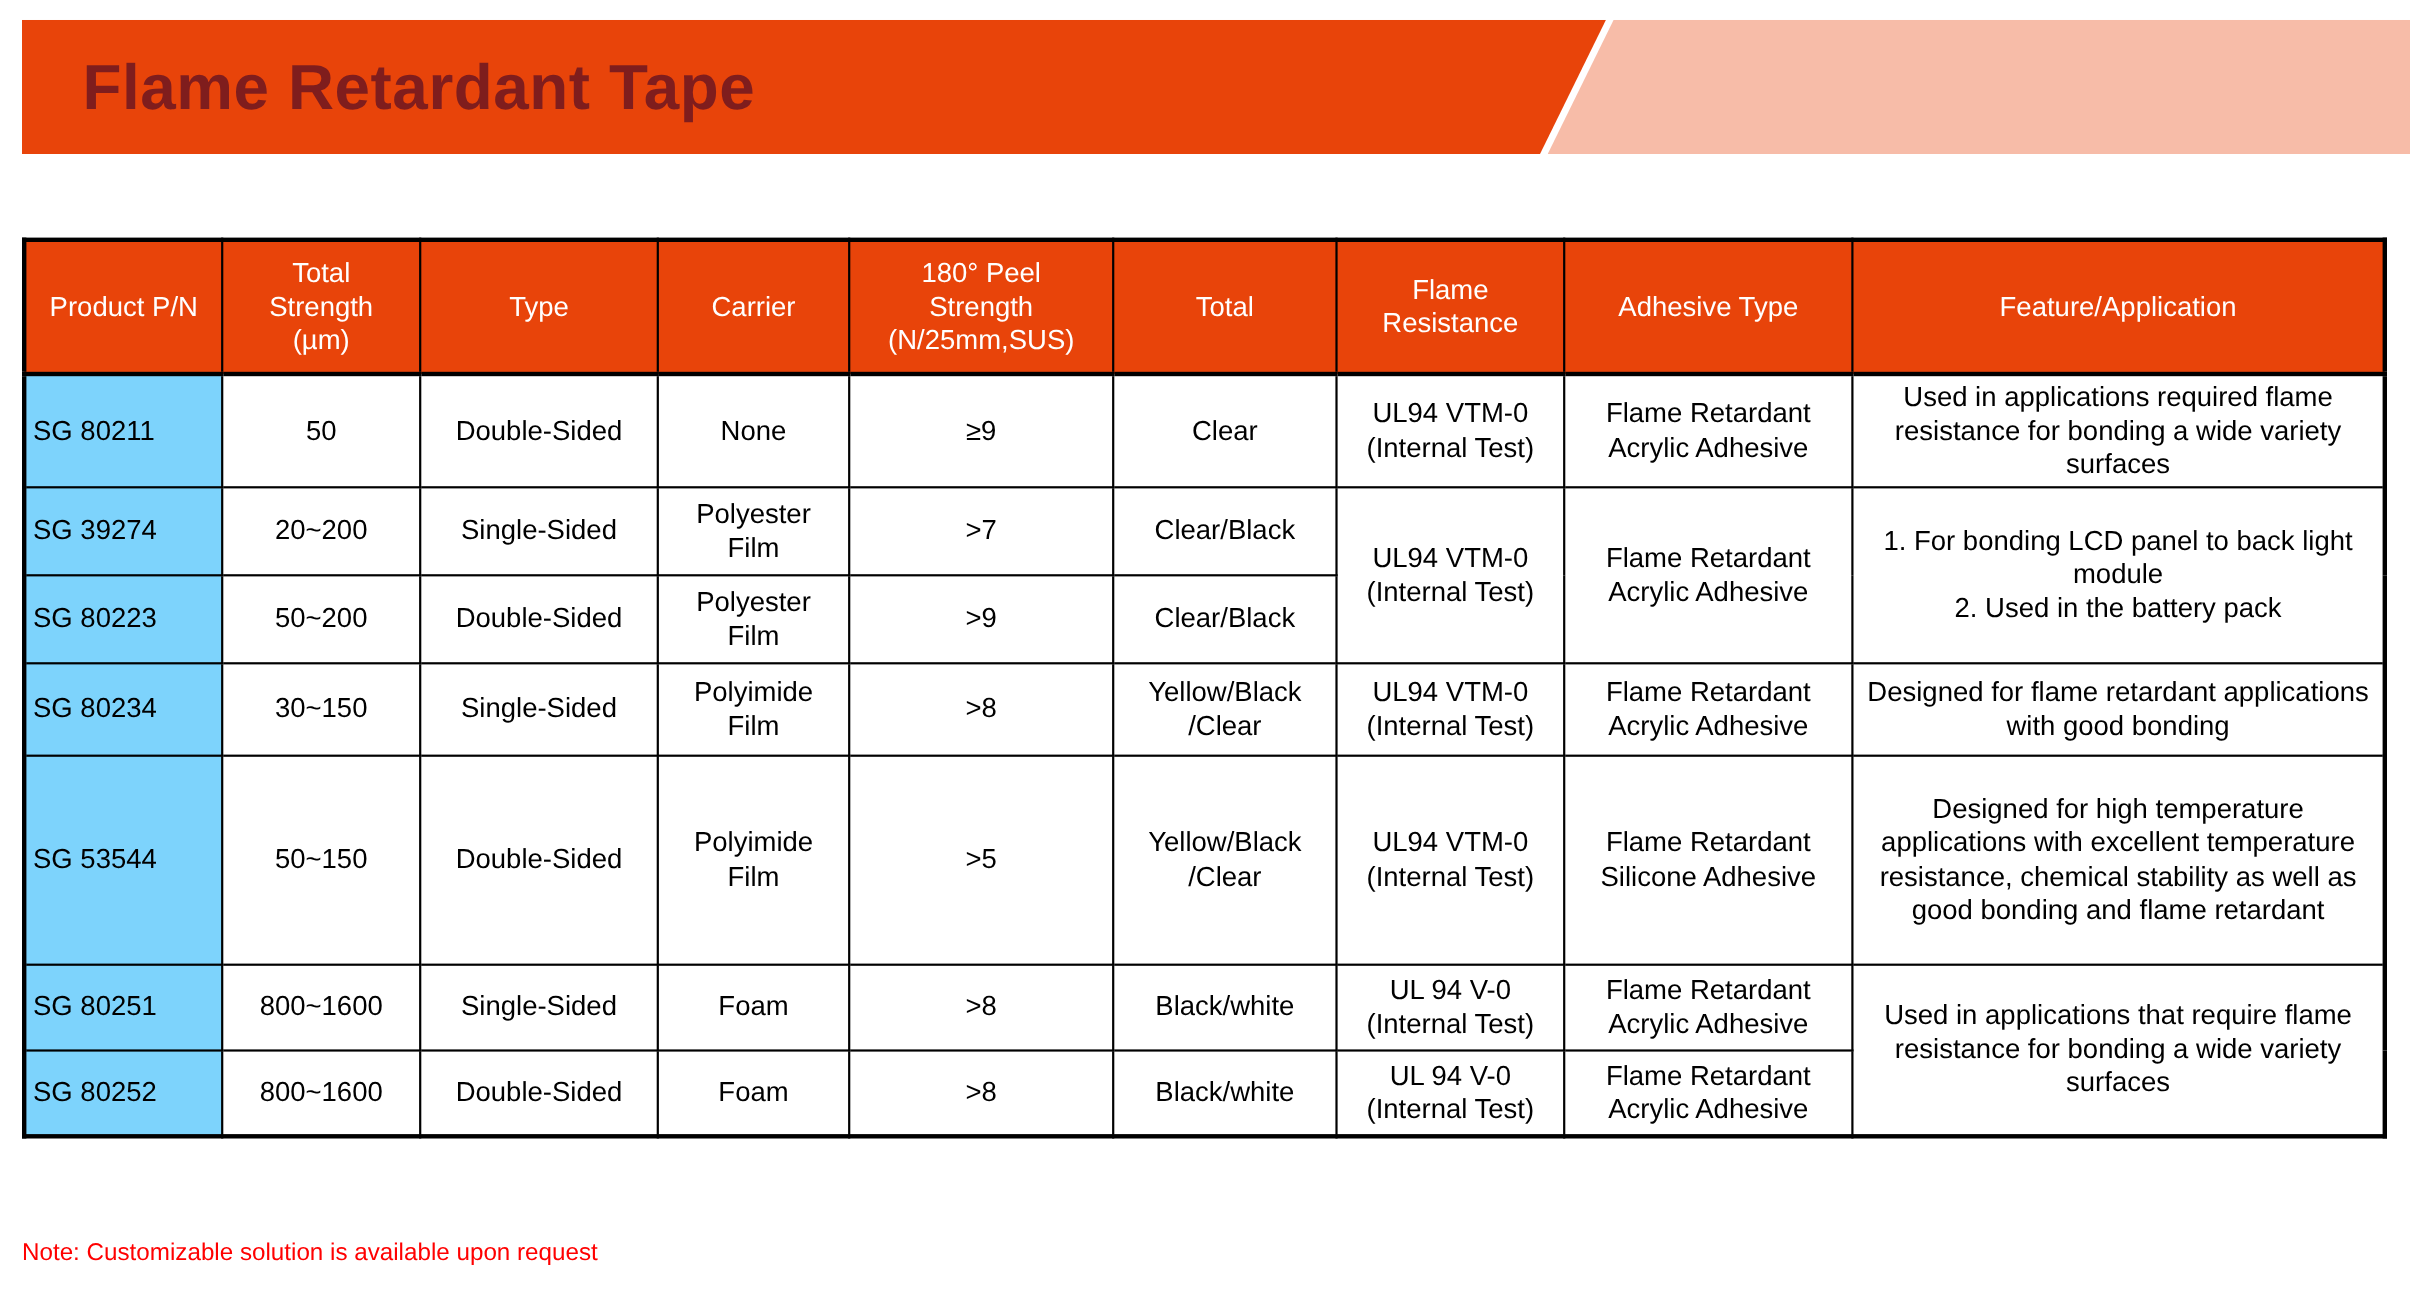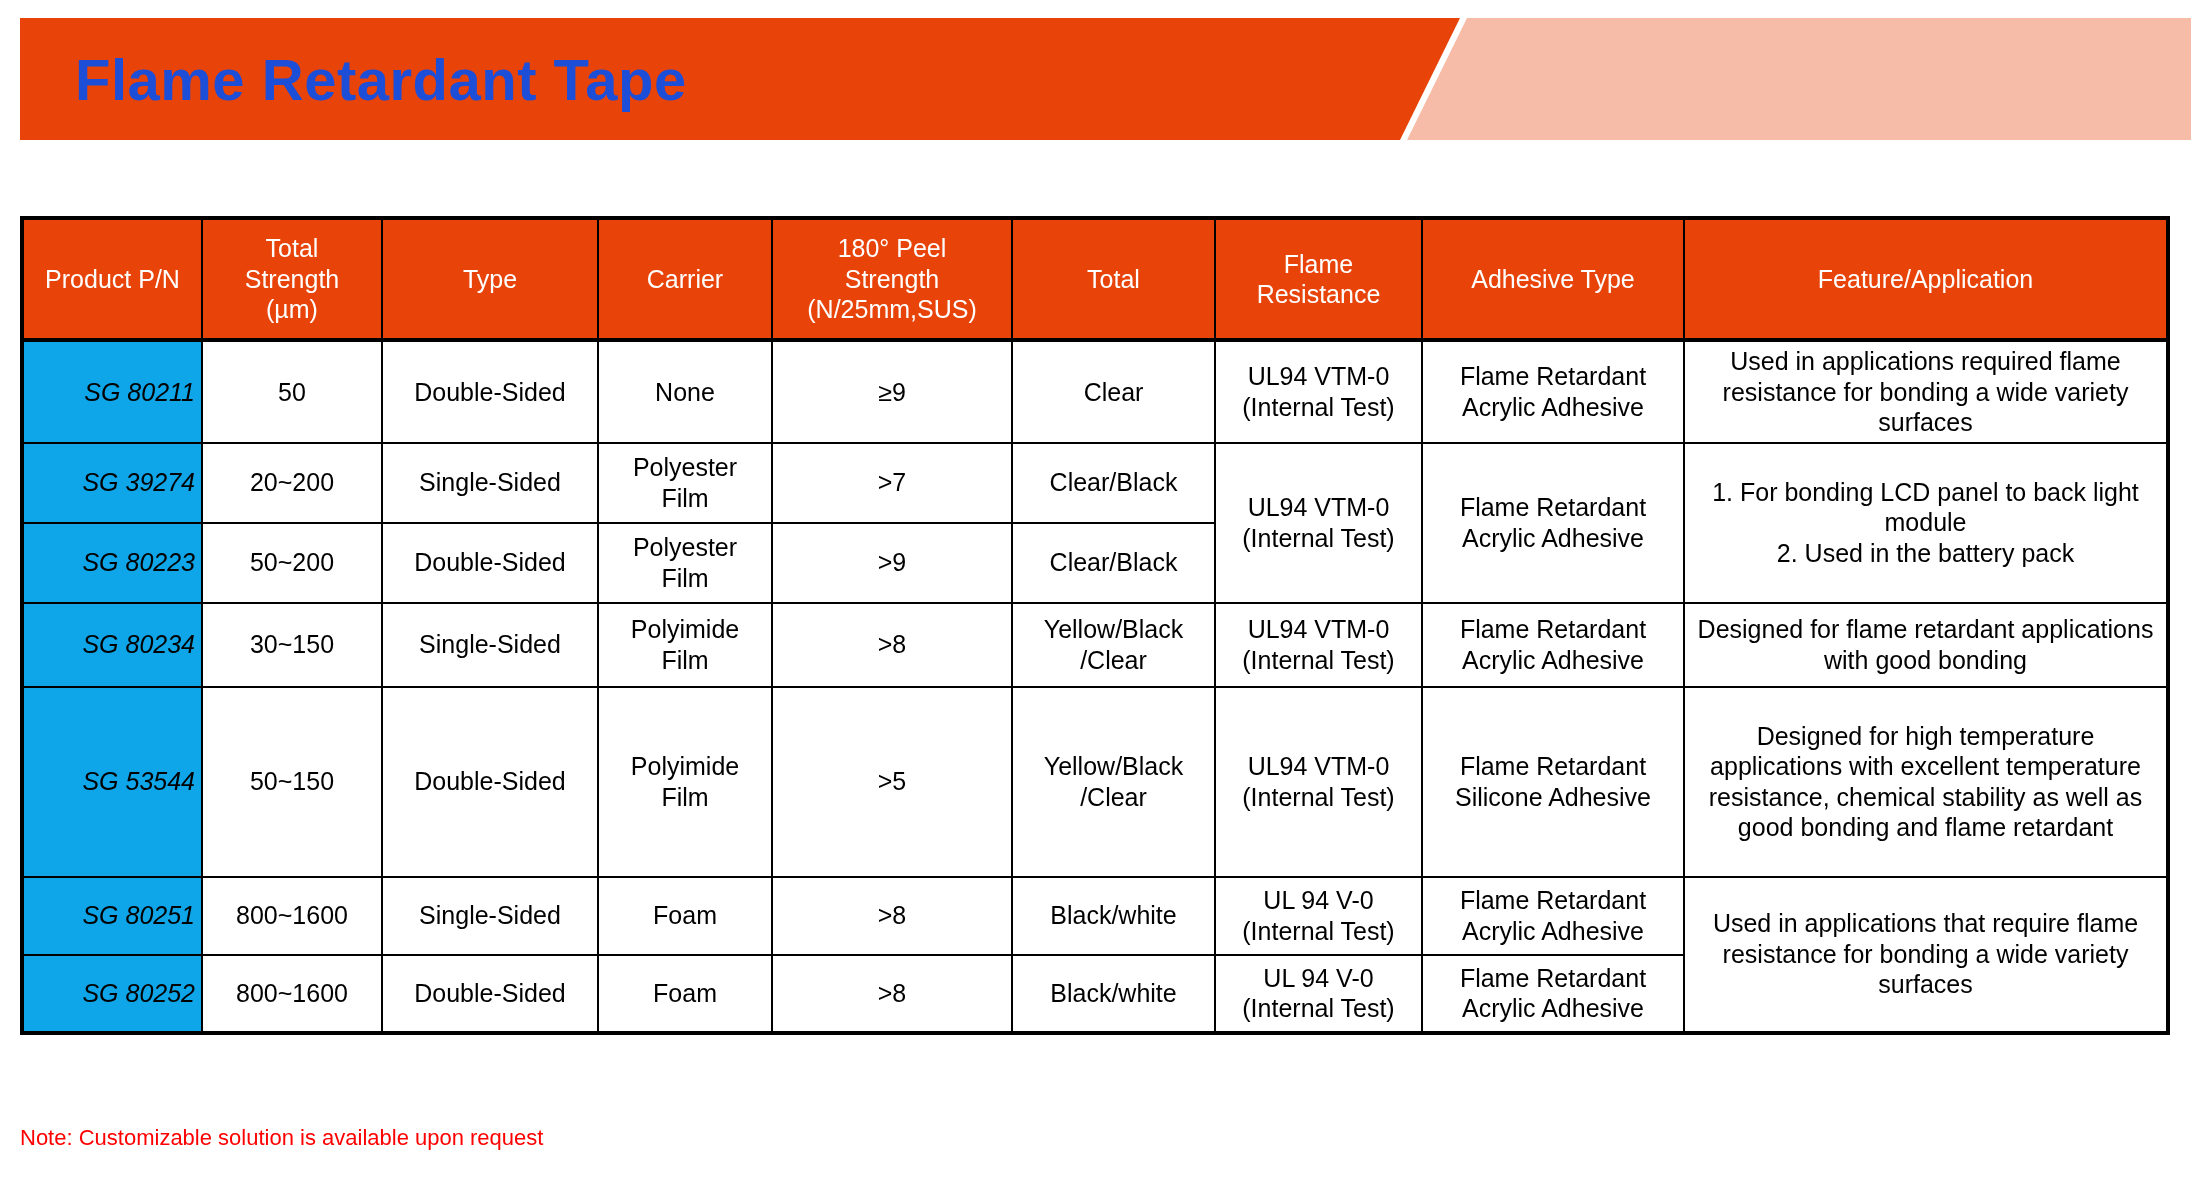--- a/index.html
+++ b/index.html
@@ -41,21 +41,21 @@
     background: #F7BCA8;
     clip-path: polygon(85px 0, 100% 0, 100% 100%, 25px 100%);
   }
   .banner-title {
     position: absolute;
     left: 75px;
     top: 0;
     height: 122px;
     display: flex;
     align-items: center;
-    color: #1d4ed8;
+    color: #7f1d1d;
     font-size: 58px;
     font-weight: bold;
     letter-spacing: 0.5px;
     white-space: nowrap;
     z-index: 3;
   }
 
   
   .table-wrap {
     position: absolute;
@@ -81,23 +81,22 @@
   table.spec thead th {
     background: #E8440A;
     color: #ffffff;
     text-align: center;
     font-weight: normal;
     height: 110px;
     border-bottom: 4px solid #000000;
   }
   td.ctr { text-align: center; }
   td.pn {
-    background: #0ea5e9;
-    text-align: right;
-    font-style: italic;
+    background: #7dd3fc;
+    text-align: left;
   }
   td.feat {
     text-align: center;
     padding-left: 10px;
     padding-right: 10px;
   }
   
   col.c0 { width: 180px; }
   col.c1 { width: 180px; }
   col.c2 { width: 216px; }

